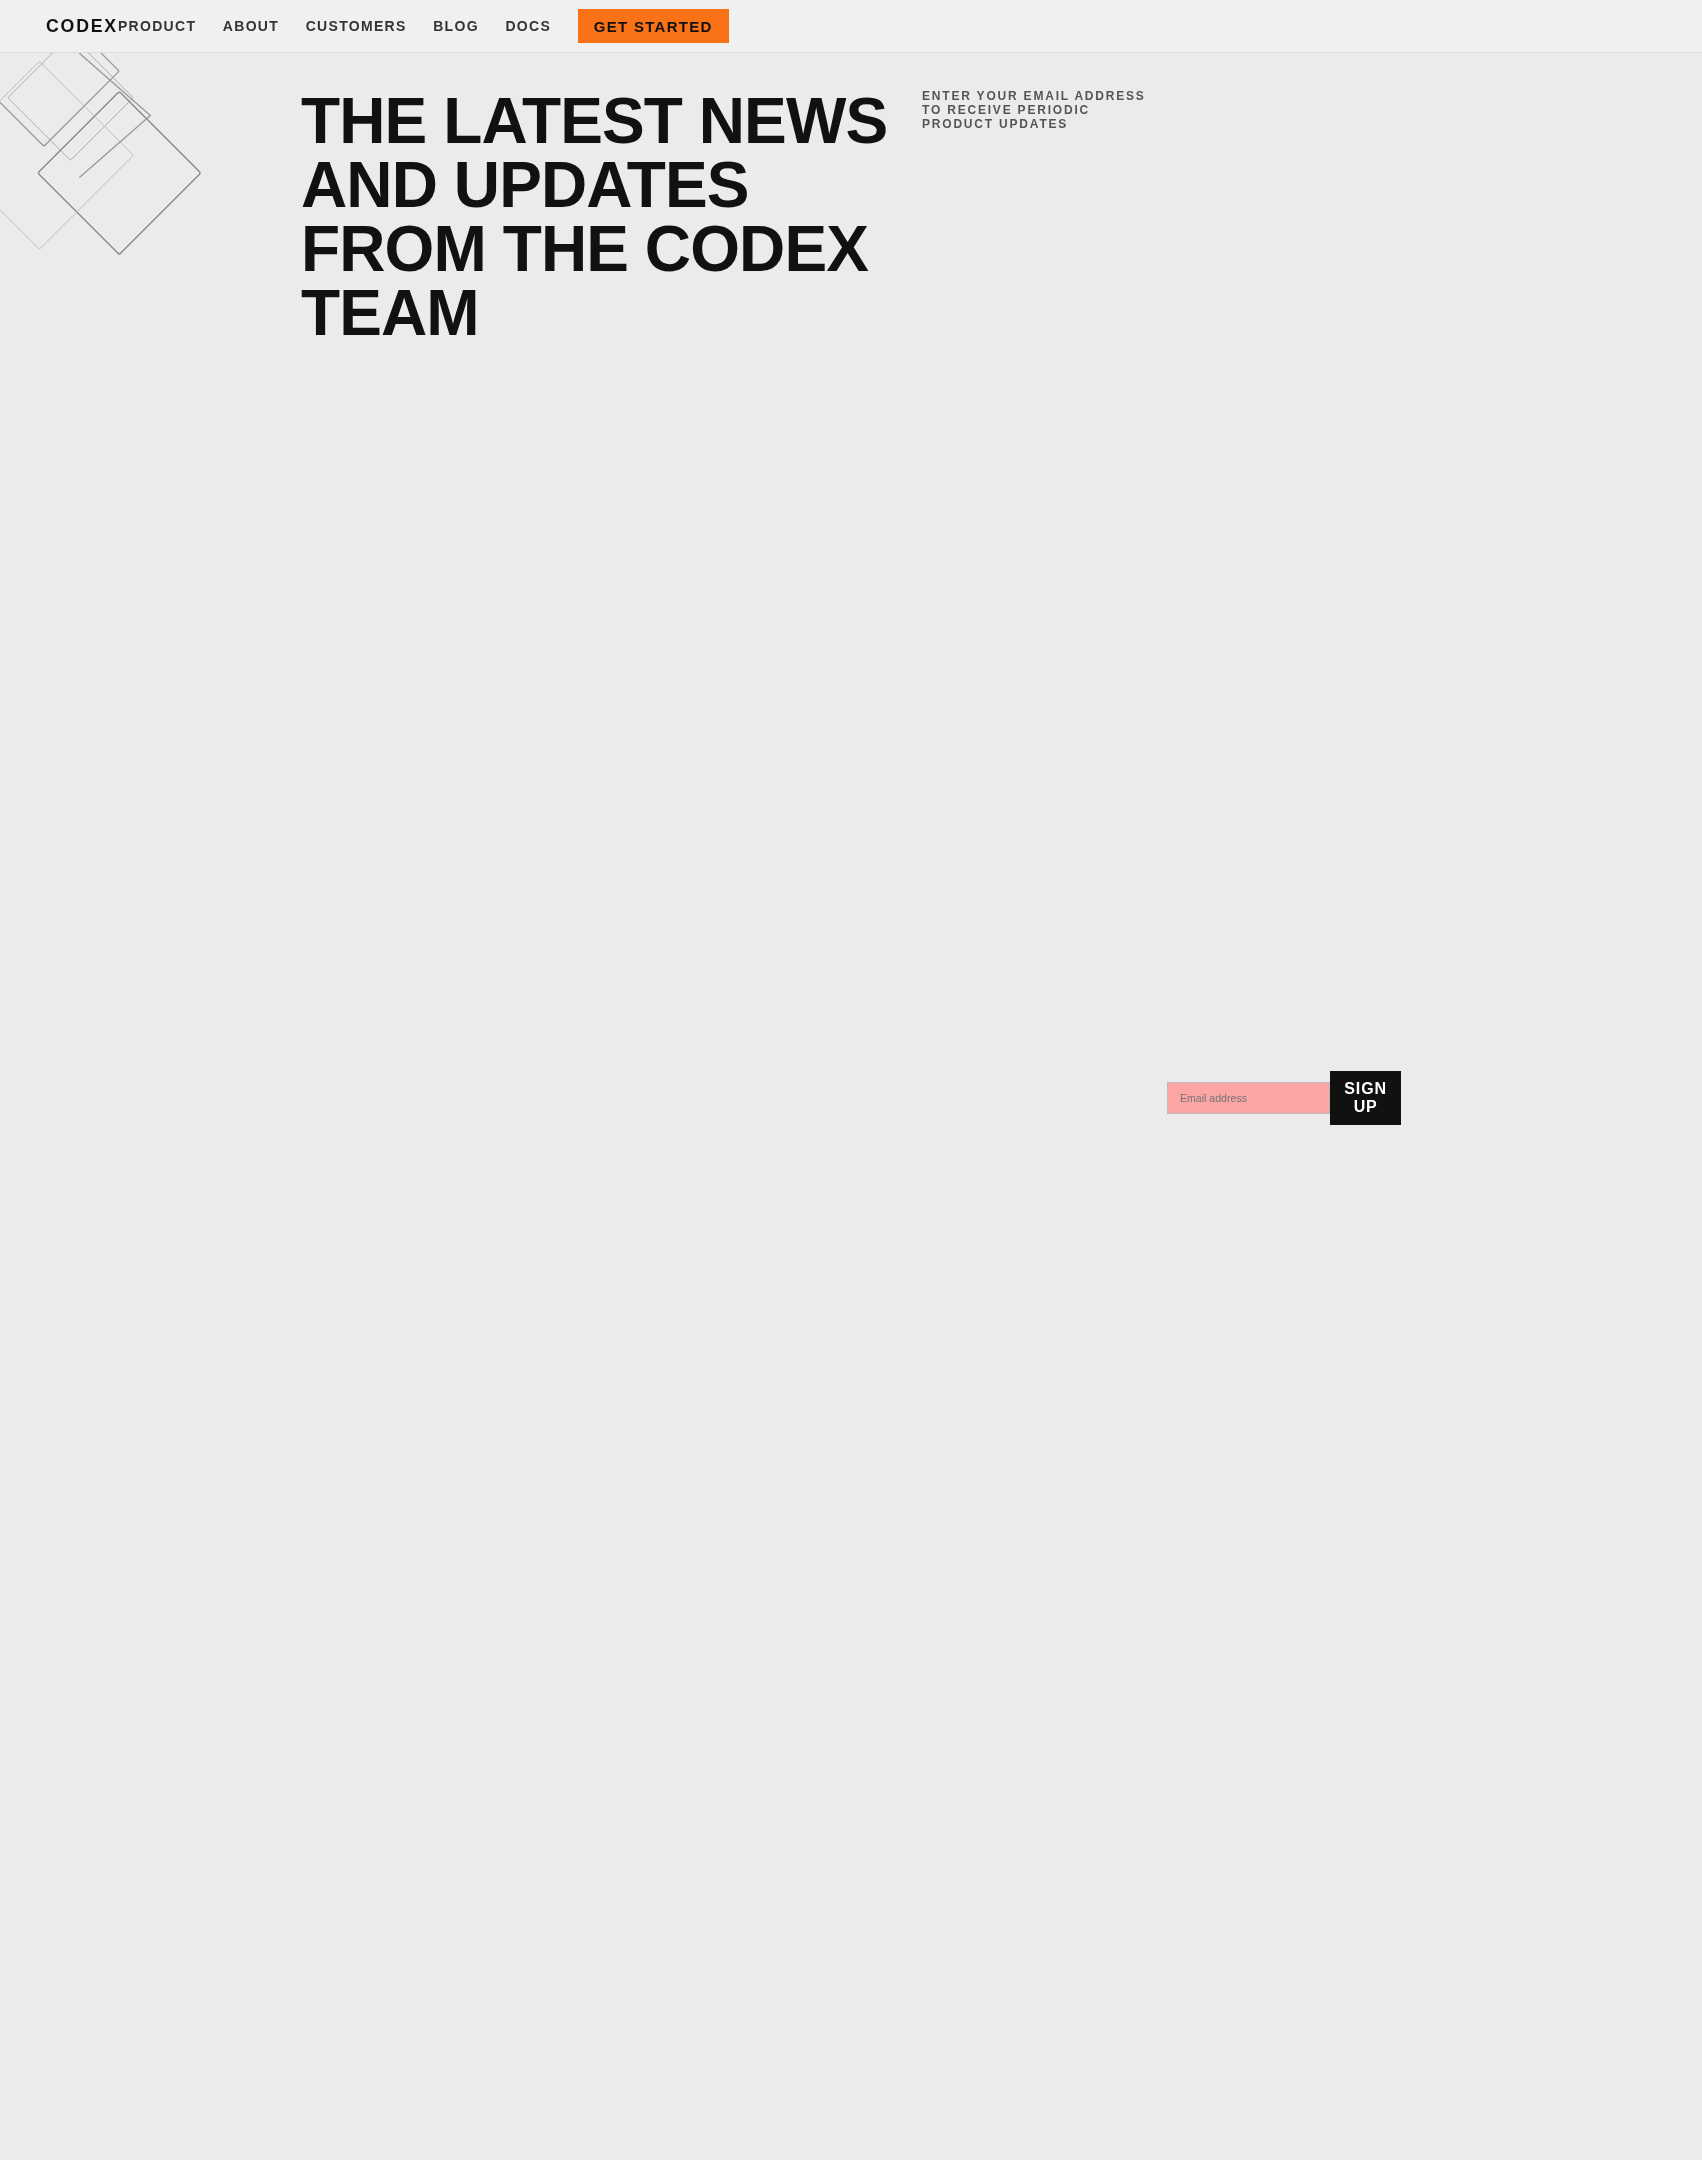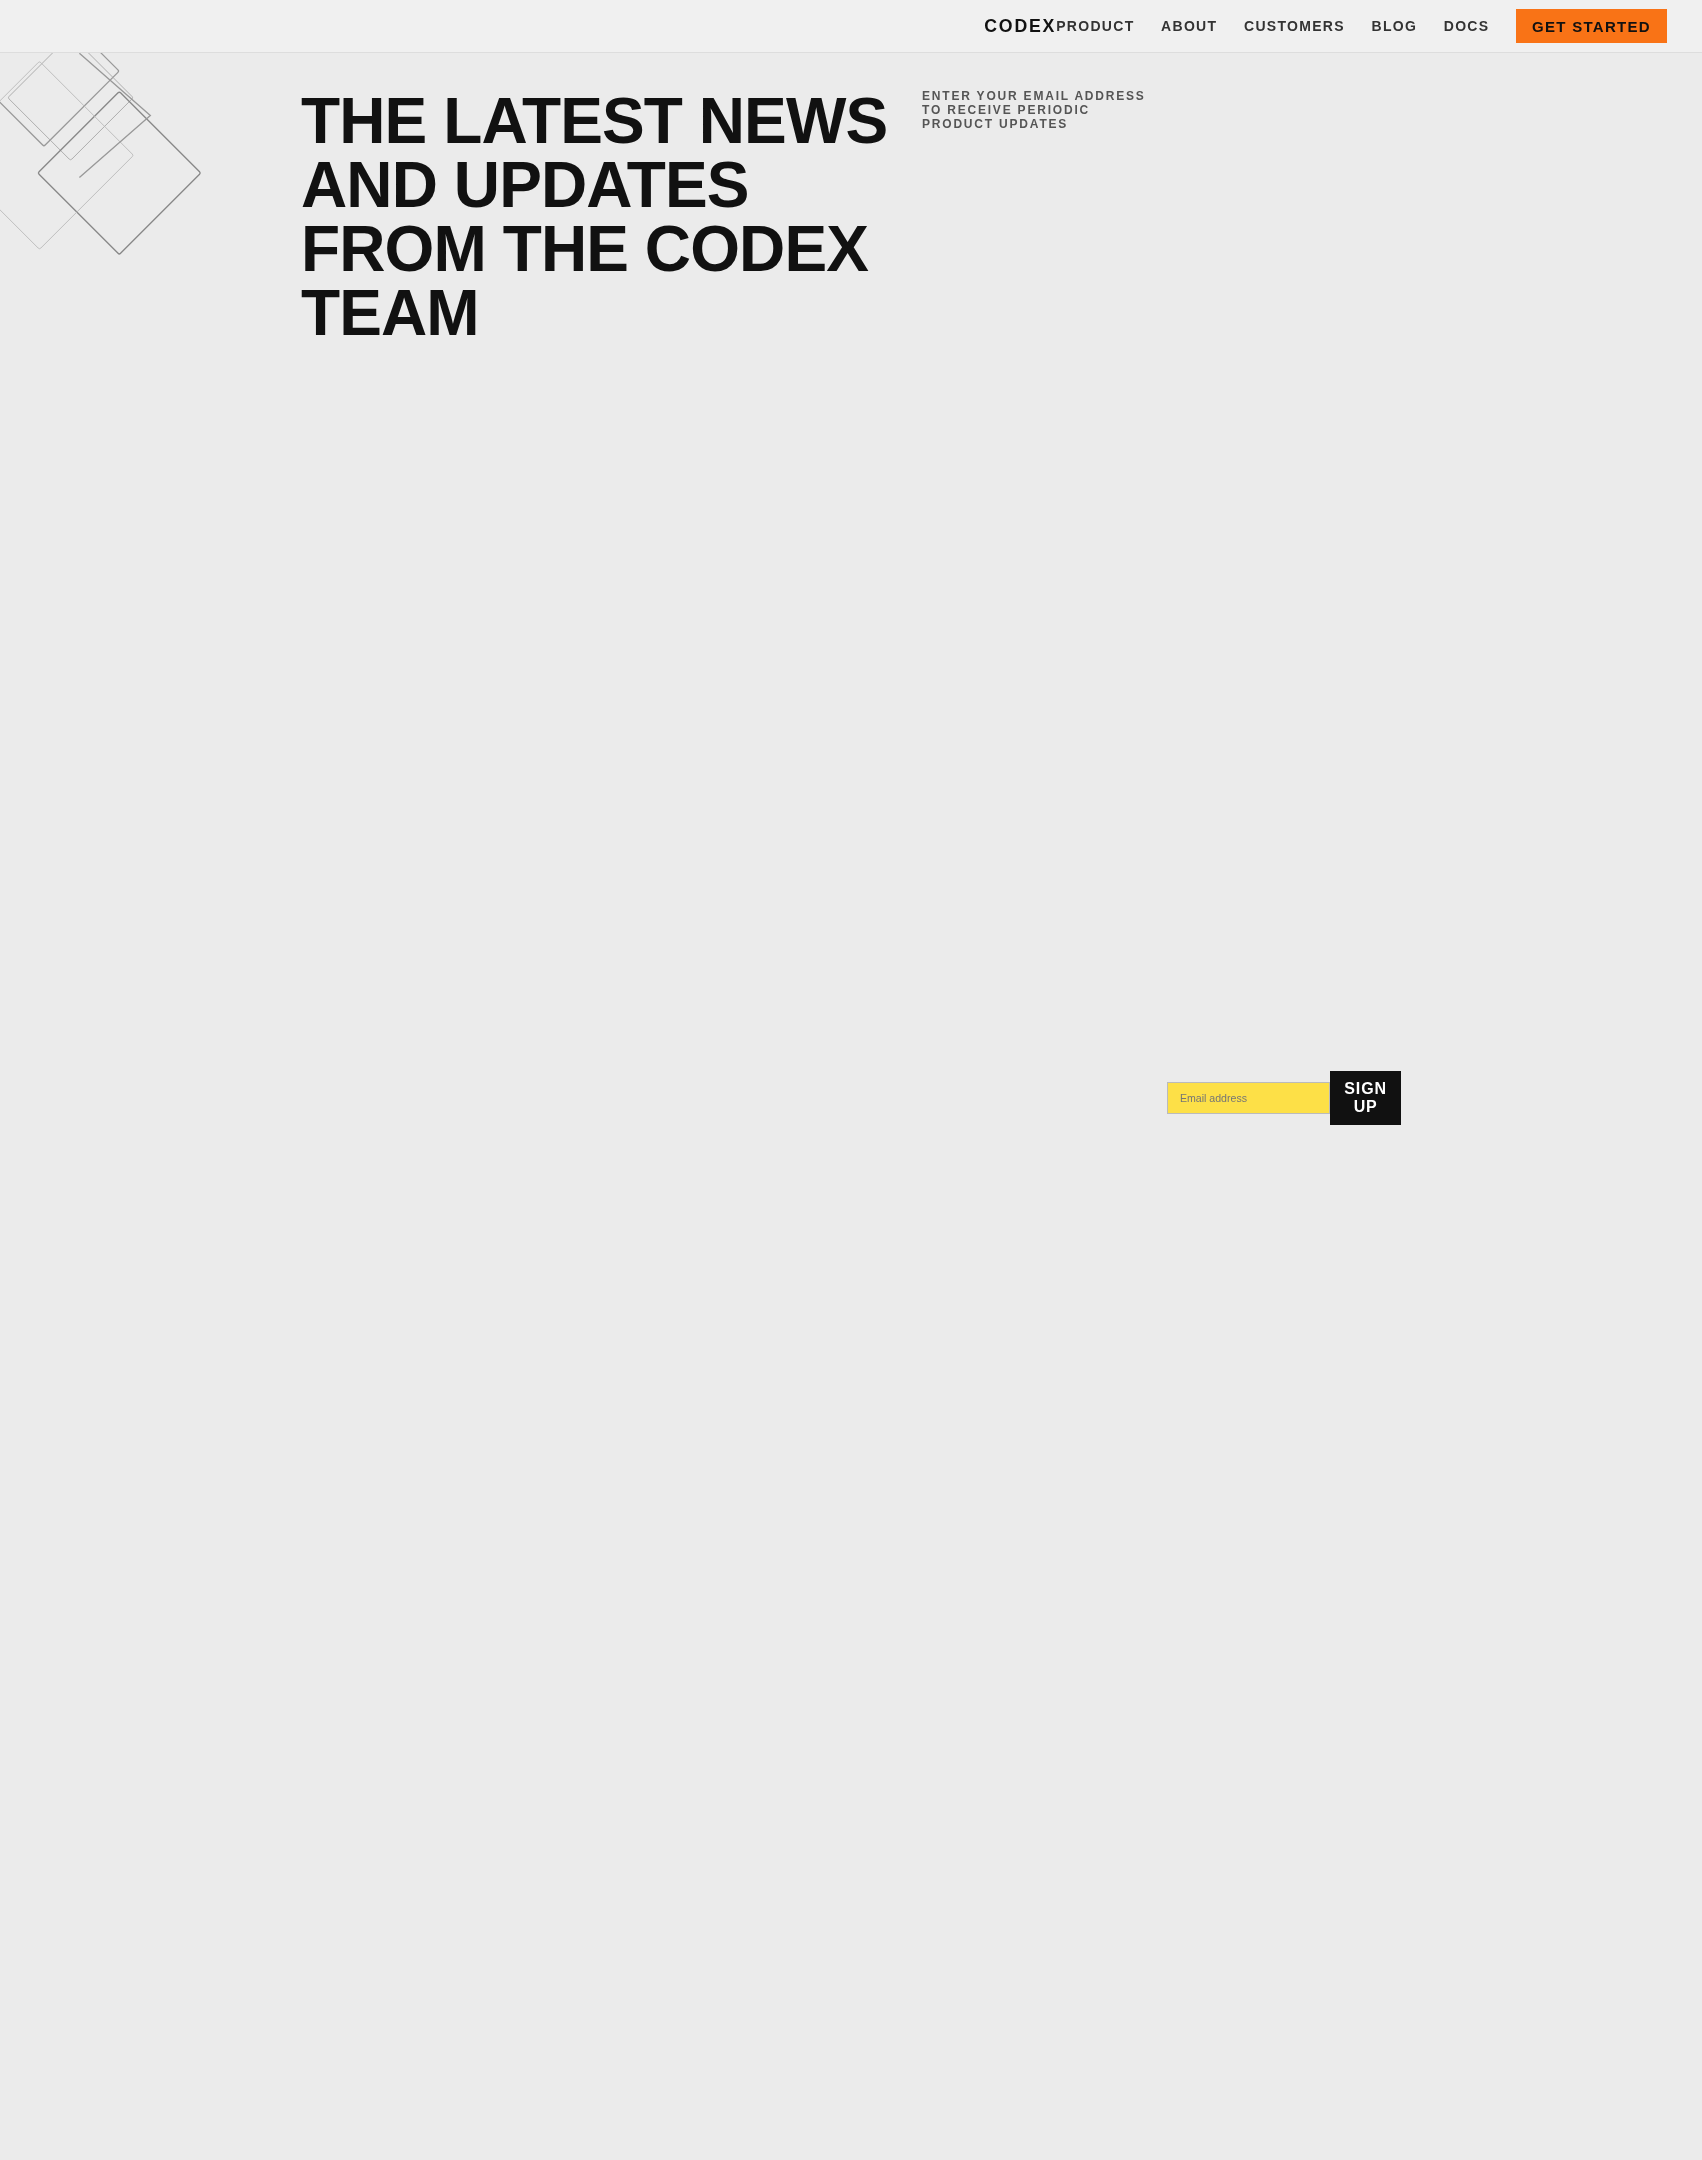--- a/index.html
+++ b/index.html
@@ -1,22 +1,22 @@
 <!DOCTYPE html>
 <html style="font-size:14px"><head>
   <meta charset="utf-8">
   <style>
     *, *::before, *::after { box-sizing: border-box; margin: 0; padding: 0; }
     body { font-family: 'Arial', sans-serif; background: #f0f0f0; color: #111; overflow-x: hidden; }
 
     
     nav {
       position: fixed; top: 0; left: 0; right: 0; z-index: 100;
-      display: flex; align-items: center; justify-content: flex-end;
-      padding: 0 35px; height: 53px; background: #f0f0f0;
+      display: flex; align-items: center; justify-content: flex-start;
+      padding: 0 46px; height: 53px; background: #f0f0f0;
       border-bottom: 0.9px solid #ddd;
     }
     .nav-logo {
       font-size: 17.7px; font-weight: 900; letter-spacing: 1.8px; color: #111; text-transform: uppercase;
     }
     .nav-links { display: flex; align-items: center; gap: 26.6px; }
     .nav-link {
       font-size: 14px; font-weight: 700; letter-spacing: 1.3px; text-transform: uppercase;
       color: #333; text-decoration: none; cursor: pointer;
     }
@@ -44,21 +44,21 @@
     }
     .hero-subtitle {
       font-size: 12px; font-weight: 700; letter-spacing: 1.8px; text-transform: uppercase;
       color: #555; margin-bottom: 10.6px;
     }
     .hero-form {
       display: flex; align-items: center; gap: 0; max-width: 337px;
     }
     .hero-email-input {
       flex: 1; padding: 8.9px 12.4px; font-size: 10.6px; border: 0.9px solid #bbb;
-      background: #fde047; color: #333; outline: none; margin-left: 12px;
+      background: #fca5a5; color: #333; outline: none; margin-left: 12px;
     }
     .hero-signup-btn {
       background: #111; color: #fff; font-size: 16px; font-weight: 700;
       letter-spacing: 0.9px; text-transform: uppercase; padding: 8.9px 14px;
       border: none; cursor: pointer;
     }
   </style>
 </head>
 <body>
 

